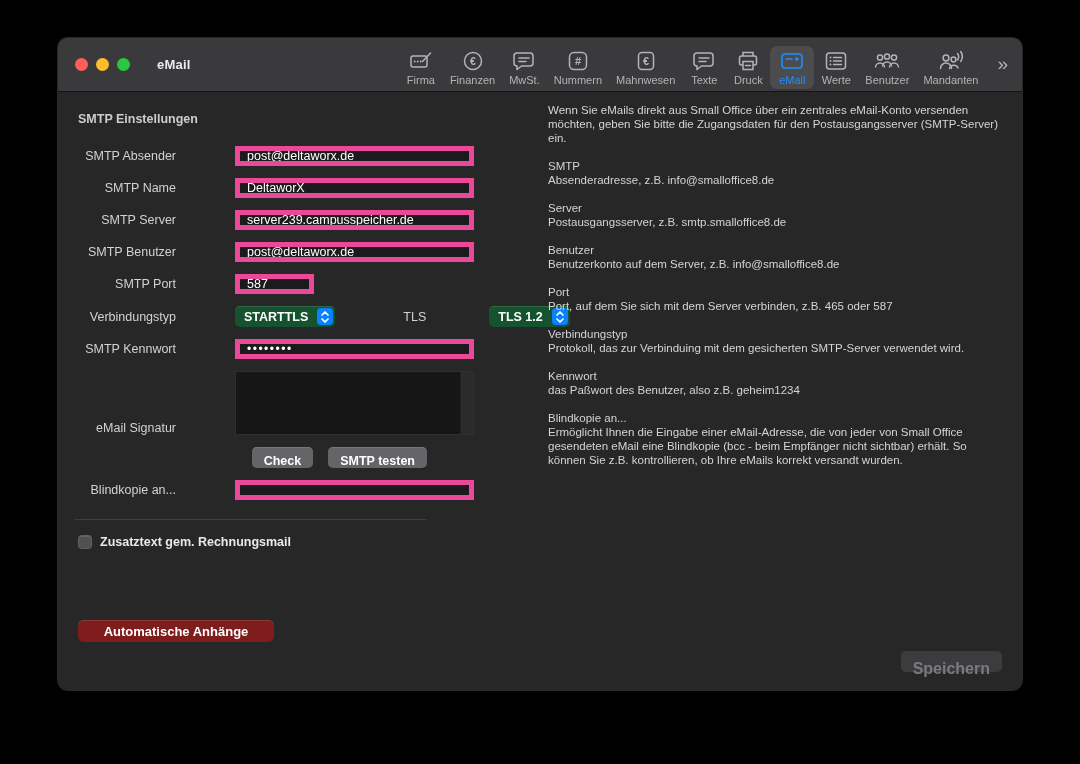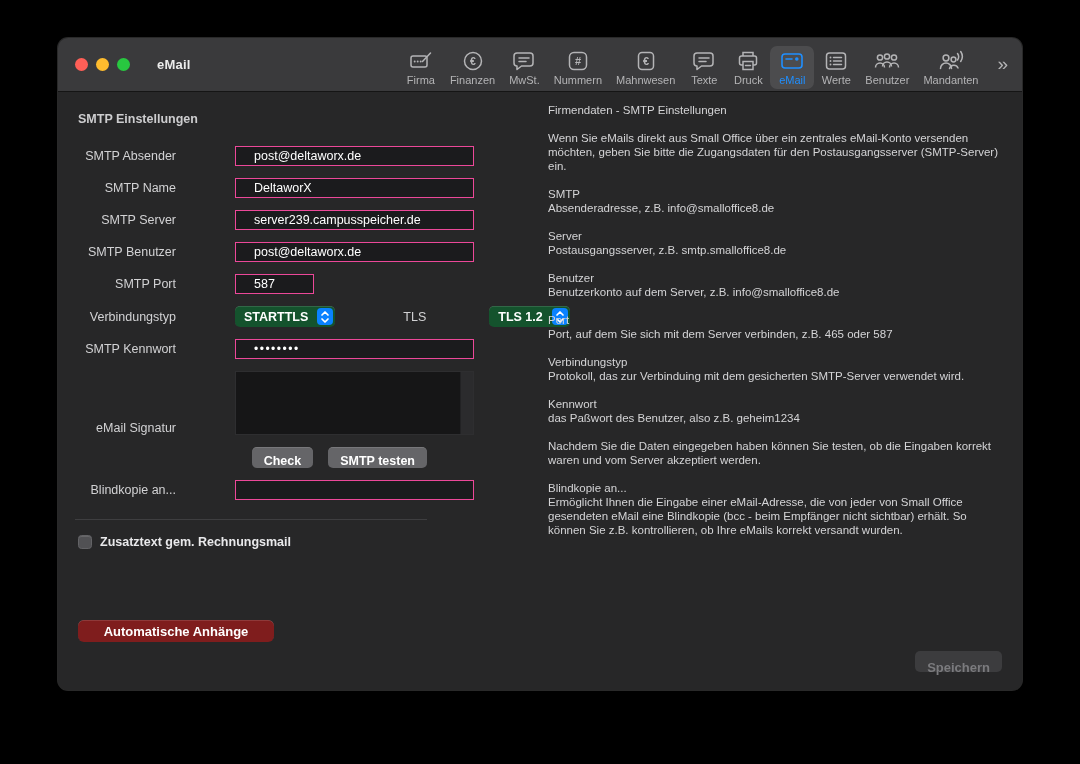--- a/index.html
+++ b/index.html
@@ -31,22 +31,22 @@
 
   
   .content { position:relative; height:597px; }
 
   .form-col { position:absolute; left:20px; top:20px; width:420px; }
   .form-header { font-size:12.5px; font-weight:bold; color:#cdcdcf; margin-bottom:20px; }
 
   .row { display:flex; align-items:center; margin-bottom:12px;gap:47px; }
   .row .lbl { width:98px; flex-shrink:0; text-align:right; margin-right:12px;
               font-size:12.5px; color:#d2d2d4; white-space:nowrap; }
-  .text-input { height:20px; width:239px; background:#1b1b1d; border:1px solid #ec4899;
-                color:#fff; font-size:12.5px; padding:0 18px; font-family:inherit; outline:none; }
+  .text-input { height:20px; width:239px; background:#1b1b1d; border:5px solid #ec4899;
+                color:#fff; font-size:12.5px; padding:0 7px; font-family:inherit; outline:none; }
   .text-input.short { width:79px; }
   .text-input.pw { font-size:12px; letter-spacing:1.5px; }
 
   .popup { height:21px; background:#14532d; border-radius:5px; display:inline-flex;
            align-items:center; padding-left:9px; cursor:default;
            box-shadow:inset 0 0.5px 0 rgba(255,255,255,0.25); }
   .popup .pt { color:#fff; font-size:12.5px; font-weight:bold; white-space:nowrap; }
   .popup .cap { width:16px; height:17px; background:#0a82ff; border-radius:4px;
                 margin:0 2px 0 9px; display:flex; align-items:center; justify-content:center; }
   .mid-lbl { font-size:12.5px; color:#d2d2d4; margin:0 16px 0 21px; }
@@ -71,21 +71,21 @@
               border:1px solid #636366; box-shadow:inset 0 1px 0 rgba(255,255,255,0.12); }
   .check-row .cb-label { margin-left:8px; font-size:12.5px; font-weight:bold; color:#e9e9eb; }
 
   .attach-btn { position:absolute; left:20px; top:528px; height:22px; width:196px;
                 background:#7f1d1d; border:none; border-radius:6px; color:#fff;
                 font-size:13px; font-weight:bold; font-family:inherit;
                 box-shadow:inset 0 0.5px 0 rgba(255,255,255,0.25); cursor:default; }
 
   .save-btn { position:absolute; right:20px; top:559px; height:21px; min-width:85px;
               background:#3c3c3e; border:none; border-radius:5px; color:#7b7b7e;
-              font-size:13px; font-weight:bold; padding:9px 12px; font-family:inherit; cursor:default; }
+              font-size:16px; font-weight:bold; padding:9px 12px; font-family:inherit; cursor:default; }
 
   .help-col { position:absolute; left:490px; top:11px; width:458px; }
   .help-section { font-size:11.5px; line-height:14px; color:#d4d4d6;
                   white-space:pre-line; margin-bottom:14px; }
 
   svg { display:block; }
   .glyph-txt { font-weight:bold; }
 </style>
 </head>
 <body>
@@ -310,35 +310,33 @@
 
       <hr class="divider">
 
       <div class="check-row">
         <div class="checkbox"></div>
         <span class="cb-label">Zusatztext gem. Rechnungsmail</span>
       </div>
     </div>
 
     <div class="help-col">
-      <div class="help-section">Firmendaten - SMTP Einstellungen</div>
       <div class="help-section">Wenn Sie eMails direkt aus Small Office über ein zentrales eMail-Konto versenden möchten, geben Sie bitte die Zugangsdaten für den Postausgangsserver (SMTP-Server) ein.</div>
       <div class="help-section">SMTP
 Absenderadresse, z.B. info@smalloffice8.de</div>
       <div class="help-section">Server
 Postausgangsserver, z.B. smtp.smalloffice8.de</div>
       <div class="help-section">Benutzer
 Benutzerkonto auf dem Server, z.B. info@smalloffice8.de</div>
       <div class="help-section">Port
 Port, auf dem Sie sich mit dem Server verbinden, z.B. 465 oder 587</div>
       <div class="help-section">Verbindungstyp
 Protokoll, das zur Verbinduing mit dem gesicherten SMTP-Server verwendet wird.</div>
       <div class="help-section">Kennwort
 das Paßwort des Benutzer, also z.B. geheim1234</div>
-      <div class="help-section">Nachdem Sie die Daten eingegeben haben können Sie testen, ob die Eingaben korrekt waren und vom Server akzeptiert werden.</div>
       <div class="help-section">Blindkopie an...
 Ermöglicht Ihnen die Eingabe einer eMail-Adresse, die von jeder von Small Office gesendeten eMail eine Blindkopie (bcc - beim Empfänger nicht sichtbar) erhält. So können Sie z.B. kontrollieren, ob Ihre eMails korrekt versandt wurden.</div>
     </div>
 
     <button class="attach-btn">Automatische Anhänge</button>
 
     <button class="save-btn">Speichern</button>
   </div>
 </div>
 

